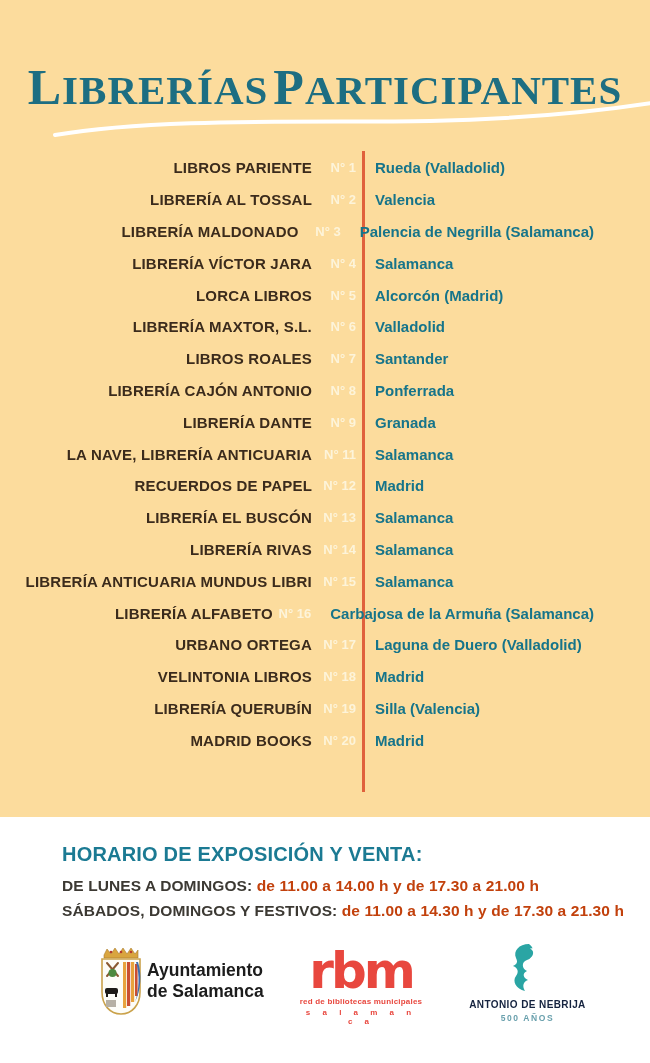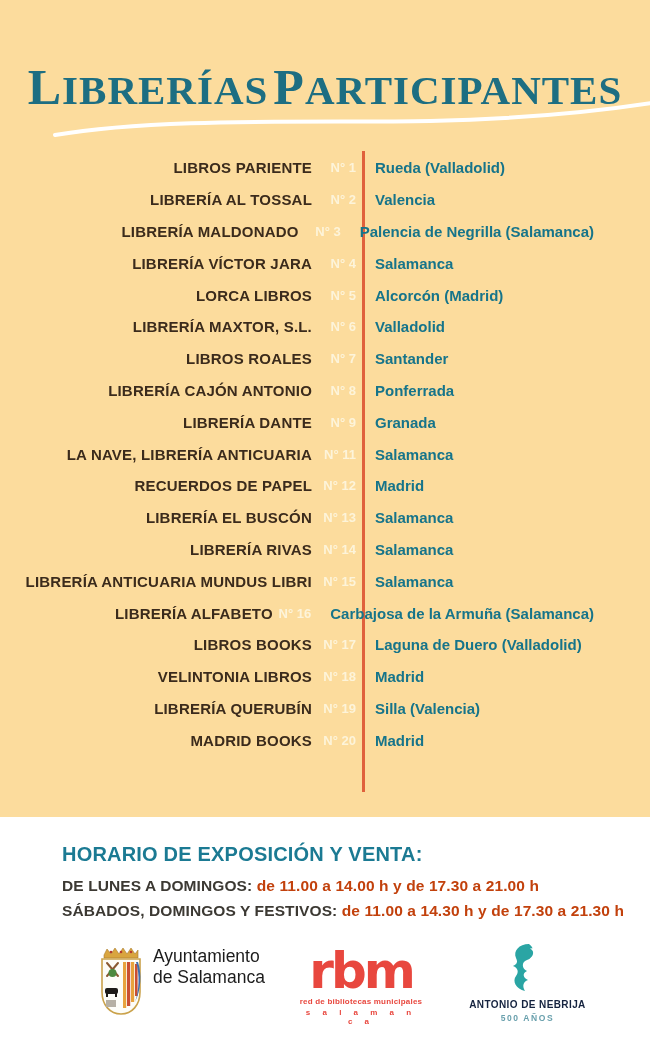--- a/index.html
+++ b/index.html
@@ -24,21 +24,21 @@
   .row .city{margin-left:19px;font-weight:bold;font-size:15px;color:#16748a;white-space:nowrap;}
   .divider{position:absolute;left:362px;top:151px;width:3px;height:641px;background:#e0613c;}
 
   
   .schedule{position:absolute;left:62px;top:843px;}
   .sched-heading{font-size:20px;font-weight:bold;color:#1b7a93;margin:0 0 7px 0;letter-spacing:0.2px;}
   .sched-line{font-size:15.5px;line-height:25px;font-weight:bold;color:#3c3933;letter-spacing:0.1px;}
   .sched-line .time{font-weight:bold;color:#c2410c;}
 
   
-  .logo-ayto{position:absolute;left:98px;top:946px;display:flex;align-items:flex-start;gap:9px;}
+  .logo-ayto{position:absolute;left:98px;top:946px;display:flex;align-items:center;gap:3px;font-weight:bold;}
   .ayto-text{font-size:17.5px;color:#1c1c1c;line-height:21px;}
   .logo-rbm{position:absolute;left:299px;top:949px;width:124px;text-align:center;color:#e8473e;}
   .rbm-big{font-size:50px;line-height:44px;font-weight:bold;letter-spacing:-3px;font-family:"DejaVu Sans",sans-serif;}
   .rbm-sub1{font-size:8px;font-weight:bold;margin-top:4px;letter-spacing:0.2px;}
   .rbm-sub2{font-size:8px;font-weight:bold;letter-spacing:5px;margin-top:2px;}
   .logo-nebrija{position:absolute;left:455px;top:943px;width:145px;text-align:center;}
   .neb-fig{display:block;margin:0 auto;}
   .neb-line1{font-size:10px;font-weight:bold;color:#15233f;letter-spacing:0.4px;margin-top:4px;}
   .neb-line2{font-size:8.5px;font-weight:bold;color:#69a0ad;letter-spacing:1.6px;margin-top:3px;}
 </style>
@@ -128,21 +128,21 @@
         <span class="name">LIBRERÍA ANTICUARIA MUNDUS LIBRI</span>
         <span class="num">N° 15</span>
         <span class="city">Salamanca</span>
       </div>
     <div class="row">
         <span class="name">LIBRERÍA ALFABETO</span>
         <span class="num">N° 16</span>
         <span class="city">Carbajosa de la Armuña (Salamanca)</span>
       </div>
     <div class="row">
-        <span class="name">LIBROS BOOKS</span>
+        <span class="name">URBANO ORTEGA</span>
         <span class="num">N° 17</span>
         <span class="city">Laguna de Duero (Valladolid)</span>
       </div>
     <div class="row">
         <span class="name">VELINTONIA LIBROS</span>
         <span class="num">N° 18</span>
         <span class="city">Madrid</span>
       </div>
     <div class="row">
         <span class="name">LIBRERÍA QUERUBÍN</span>

